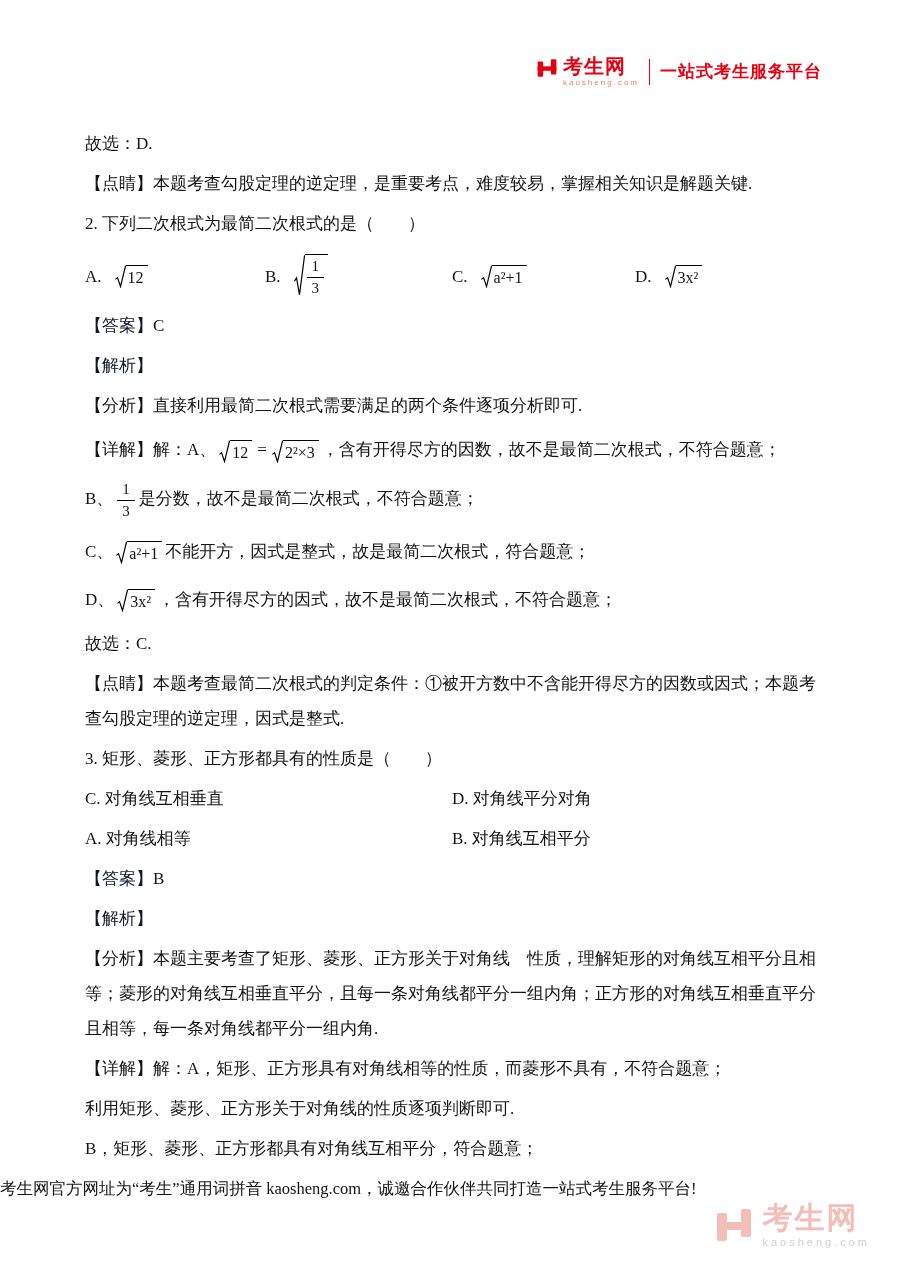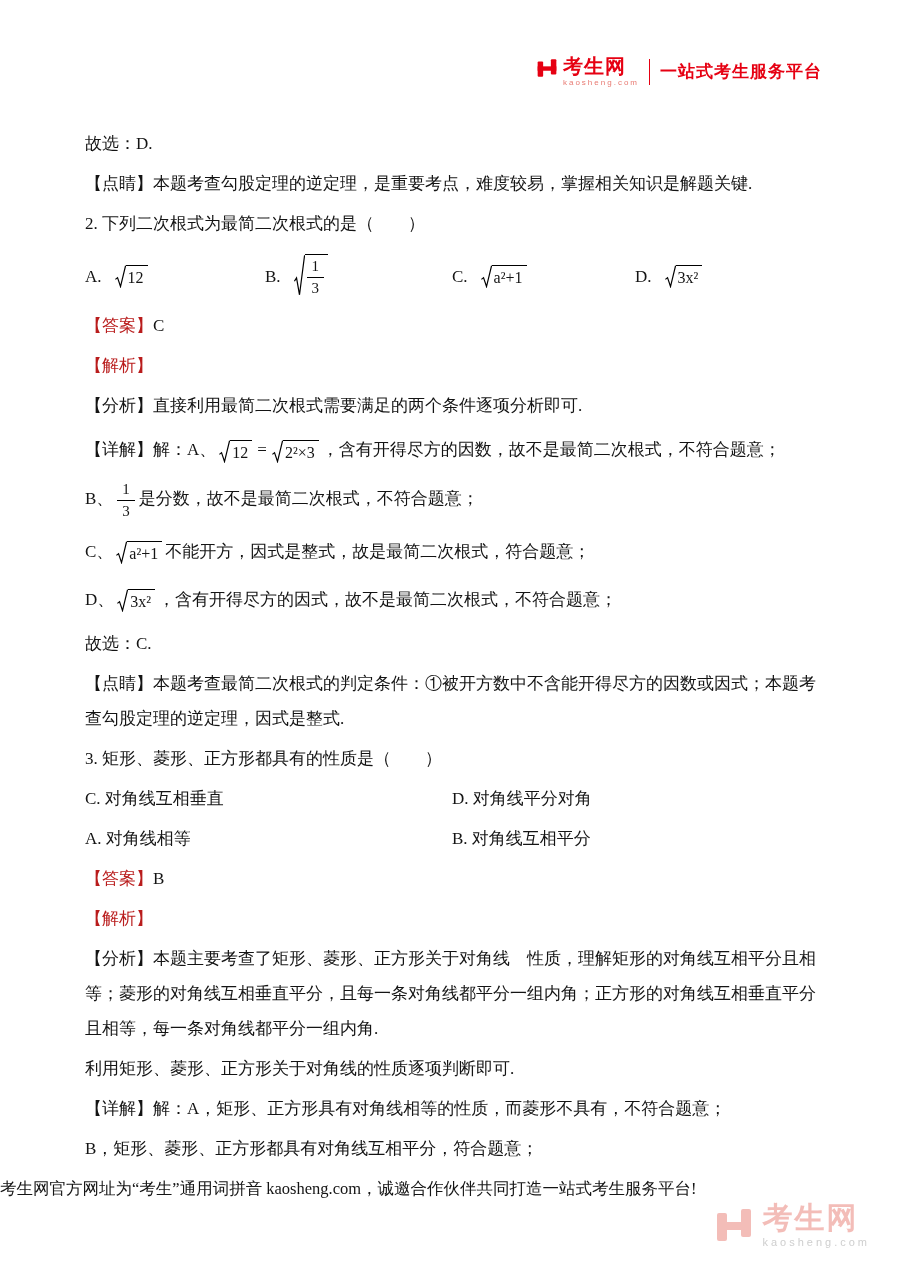--- a/index.html
+++ b/index.html
@@ -16,21 +16,21 @@
   .logo-mark { width:22px; height:22px; margin-top:1px; }
   .logo-texts { display:flex; flex-direction:column; line-height:1.05; }
   .logo-brand { color:#e60012; font-weight:bold; font-size:20px; font-family:"Liberation Sans",sans-serif; letter-spacing:1px; }
   .logo-domain { color:#e87a72; font-size:8px; font-family:"Liberation Sans",sans-serif; letter-spacing:2px; margin-top:2px; }
   .logo-divider { width:1px; height:26px; background:#e60012; }
   .logo-tagline { color:#e60012; font-size:17px; font-weight:bold; font-family:"Liberation Sans",sans-serif; letter-spacing:1px; }
 
   
   .content { position:absolute; top:96px; left:85px; width:737px; font-size:17px;margin-top:30px; }
   .content p, .content .row { line-height:35px; margin-bottom:5px; }
-  .lbl-blue { color:#b91c1c; }
+  .lbl-blue { color:#0f172a; }
   .mathline { padding:4px 0; }
 
   
   .opts4 { display:grid; grid-template-columns:180px 187px 183px auto; align-items:center; margin:8px 0 14px; min-height:54px; }
   .opt { display:inline-flex; align-items:center; gap:10px; }
 
   
   .opts2 { display:grid; grid-template-columns:367px auto; line-height:35px; margin-bottom:5px; }
 
   
@@ -199,25 +199,25 @@
   </p>
 
   <p>
     <span class="lbl-blue">【解析】</span>
   </p>
 
   <p>
     <span>【分析】</span><span>本题主要考查了矩形、菱形、正方形关于对角线　性质，理解矩形的对角线互相平分且相等；菱形的对角线互相垂直平分，且每一条对角线都平分一组内角；正方形的对角线互相垂直平分且相等，每一条对角线都平分一组内角.</span>
   </p>
 
+  <p>
+    <span>【详解】</span><span>解：A，矩形、正方形具有对角线相等的性质，而菱形不具有，不符合题意；</span>
+  </p>
+
   <p><span>利用矩形、菱形、正方形关于对角线的性质逐项判断即可.</span></p>
-
-  <p>
-    <span>【详解】</span><span>解：A，矩形、正方形具有对角线相等的性质，而菱形不具有，不符合题意；</span>
-  </p>
 
   <p><span>B，矩形、菱形、正方形都具有对角线互相平分，符合题意；</span></p>
 
 </div>
 
 <div class="doc-footer">
   <span>考生网官方网址为“考生”通用词拼音 kaosheng.com，诚邀合作伙伴共同打造一站式考生服务平台!</span>
 </div>
 
 <div class="watermark">

